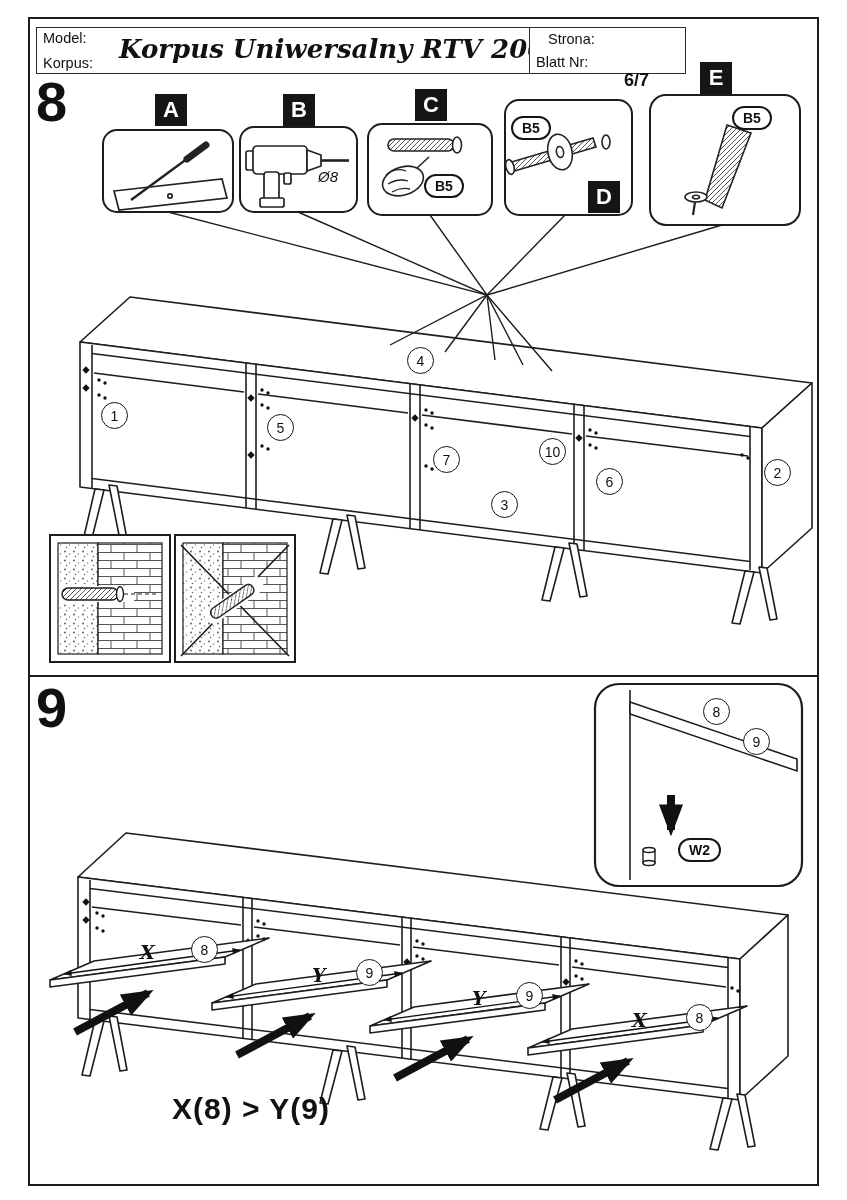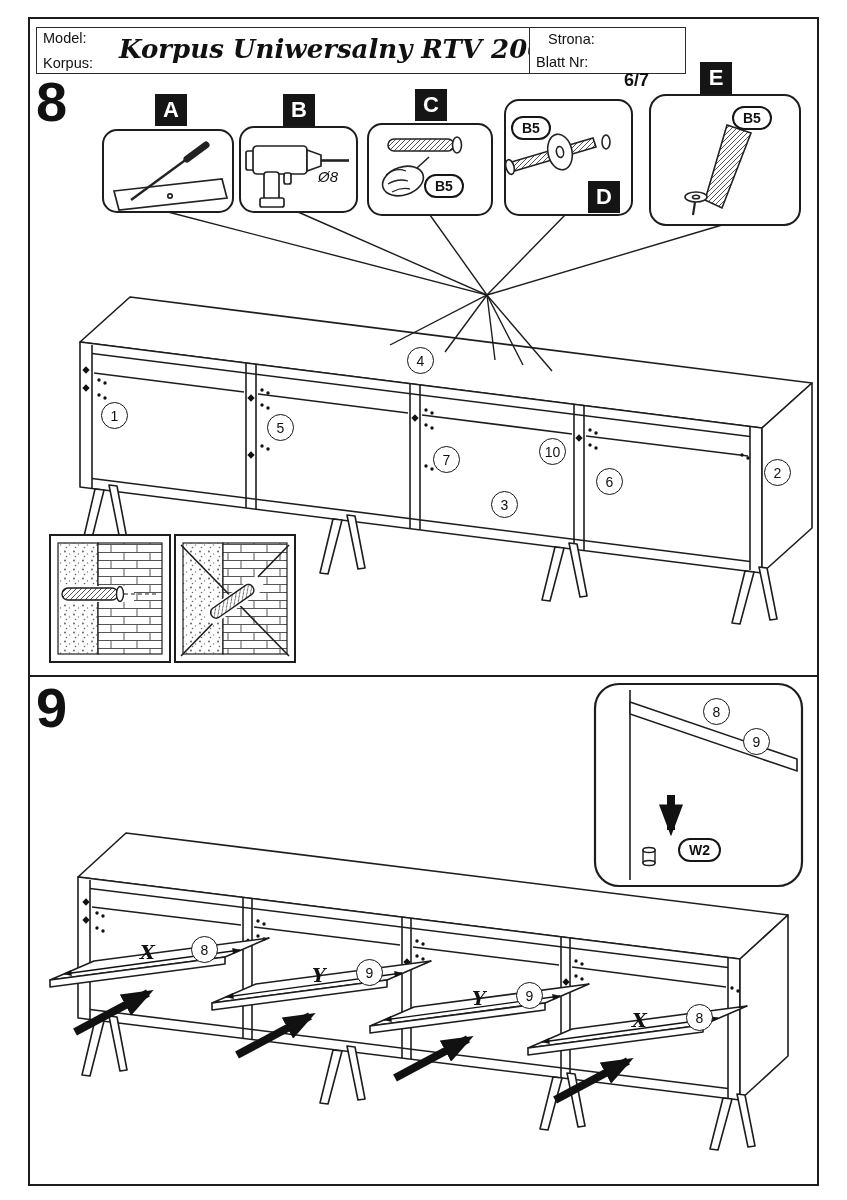--- a/index.html
+++ b/index.html
@@ -325,13 +325,14 @@
 
   <div class="dim-label" style="left:140px; top:941px;">X</div>
   <div class="circle" style="left:191px; top:936px;">8</div>
   <div class="dim-label" style="left:312px; top:964px;">Y</div>
   <div class="circle" style="left:356px; top:959px;">9</div>
   <div class="dim-label" style="left:472px; top:987px;">Y</div>
   <div class="circle" style="left:516px; top:982px;">9</div>
   <div class="dim-label" style="left:632px; top:1009px;">X</div>
   <div class="circle" style="left:686px; top:1004px;">8</div>
 
+  <div class="formula" style="left:172px; top:1092px;">X(8) &gt; Y(9)</div>
 </div>
 
 </body></html>

